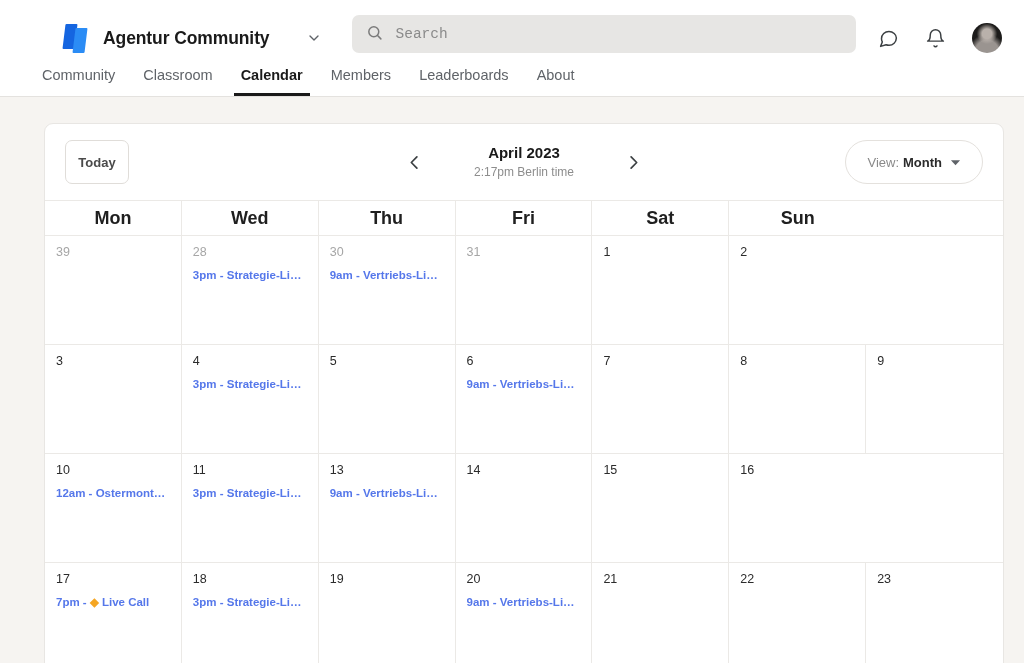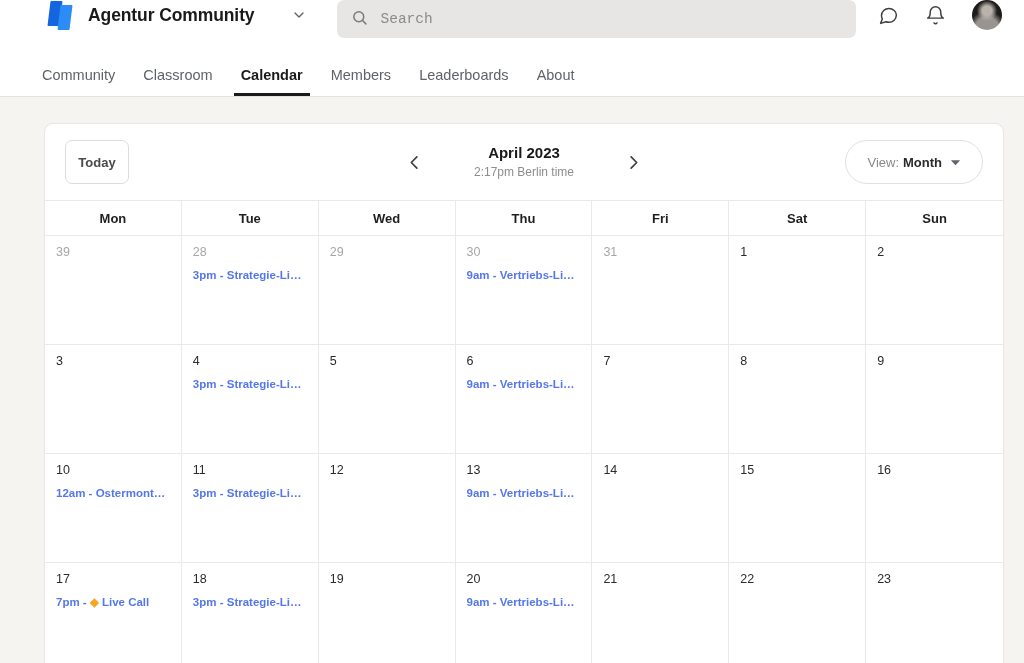--- a/index.html
+++ b/index.html
@@ -16,22 +16,22 @@
     background: #f6f4f1;
     color: #1a1a1a;
     -webkit-font-smoothing: antialiased;
   }
 
   
   .topbar {
     height: 53px;
     background: #ffffff;
     display: flex;
-    align-items: flex-start;
-    padding: 0 22px 0 48px;
+    align-items: flex-end;
+    padding: 0 22px 0 63px;
     gap: 0;
   }
 
   .brand {
     display: flex;
     align-items: center;
     gap: 14px;
     flex: 0 0 auto;
   }
 
@@ -245,21 +245,21 @@
     display: grid;
     grid-template-columns: repeat(7, 1fr);
     border-top: 1px solid #ebe9e6;
     border-bottom: 1px solid #ebe9e6;
   }
   .dow-cell {
     height: 34px;
     display: flex;
     align-items: center;
     justify-content: center;
-    font-size: 13px;
+    font-size: 18px;
     font-weight: bold;
     color: #1f1f1f;
     border-right: 1px solid #ebe9e6;
   }
   .dow-cell:last-child { border-right: none; }
 
   .week-row {
     display: grid;
     grid-template-columns: repeat(7, 1fr);
     border-bottom: 1px solid #ebe9e6;
@@ -389,41 +389,37 @@
         <span class="vcaret">
           <svg width="11" height="11" viewBox="0 0 12 12">
               <polygon points="1,3.5 11,3.5 6,9" fill="currentColor"></polygon>
             </svg>
         </span>
       </button>
     </div>
 
     <div class="dow-row">
       <div class="dow-cell">Mon</div>
-      <div class="dow-cell">Tue</div>
       <div class="dow-cell">Wed</div>
       <div class="dow-cell">Thu</div>
       <div class="dow-cell">Fri</div>
       <div class="dow-cell">Sat</div>
       <div class="dow-cell">Sun</div>
     </div>
 
     <div id="weeks-container">
         <div class="week-row">
           <div class="day-cell muted">
             <div class="day-num">39</div>
           </div>
           <div class="day-cell muted">
             <div class="day-num">28</div>
             <div class="event" style="color: rgb(85, 119, 234);">3pm - Strategie-Li…</div>
           </div>
           <div class="day-cell muted">
-            <div class="day-num">29</div>
-          </div>
-          <div class="day-cell muted">
             <div class="day-num">30</div>
             <div class="event" style="color: rgb(85, 119, 234);">9am - Vertriebs-Li…</div>
           </div>
           <div class="day-cell muted">
             <div class="day-num">31</div>
           </div>
           <div class="day-cell">
             <div class="day-num">1</div>
           </div>
           <div class="day-cell">
@@ -456,23 +452,20 @@
           </div>
         </div>
         <div class="week-row">
           <div class="day-cell">
             <div class="day-num">10</div>
             <div class="event" style="color: rgb(85, 119, 234);">12am - Ostermont…</div>
           </div>
           <div class="day-cell">
             <div class="day-num">11</div>
             <div class="event" style="color: rgb(85, 119, 234);">3pm - Strategie-Li…</div>
-          </div>
-          <div class="day-cell">
-            <div class="day-num">12</div>
           </div>
           <div class="day-cell">
             <div class="day-num">13</div>
             <div class="event" style="color: rgb(85, 119, 234);">9am - Vertriebs-Li…</div>
           </div>
           <div class="day-cell">
             <div class="day-num">14</div>
           </div>
           <div class="day-cell">
             <div class="day-num">15</div>

